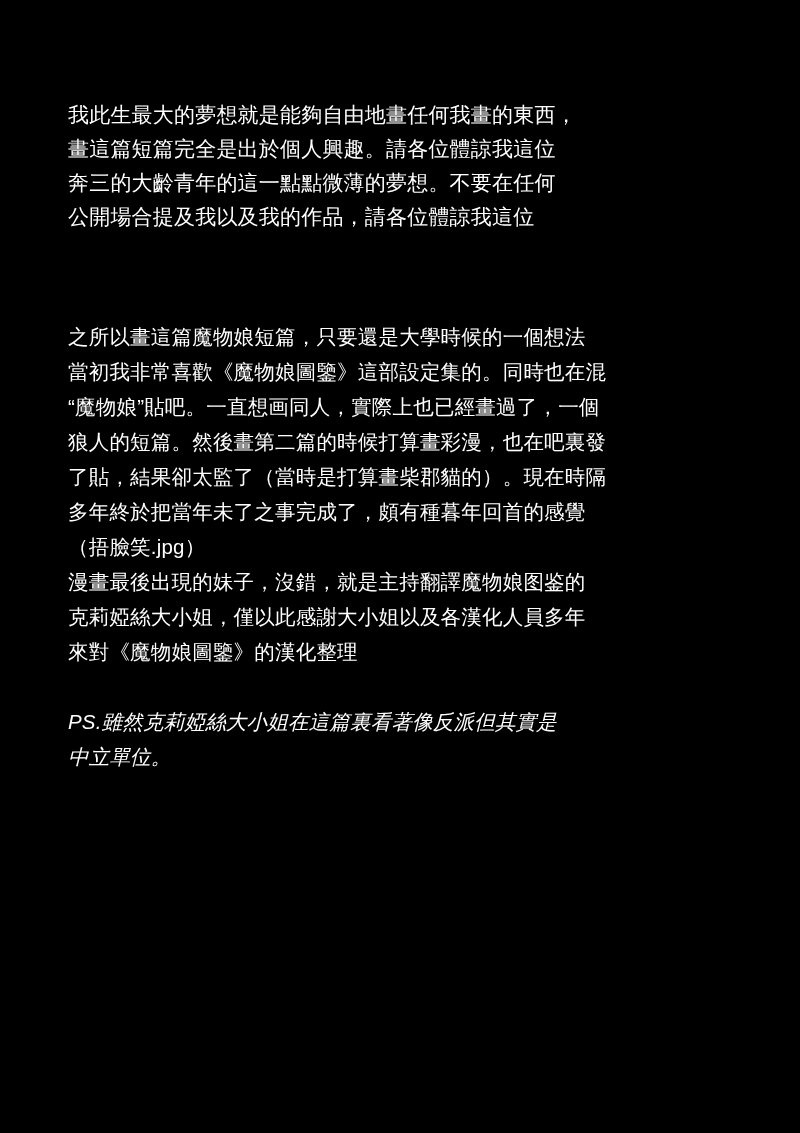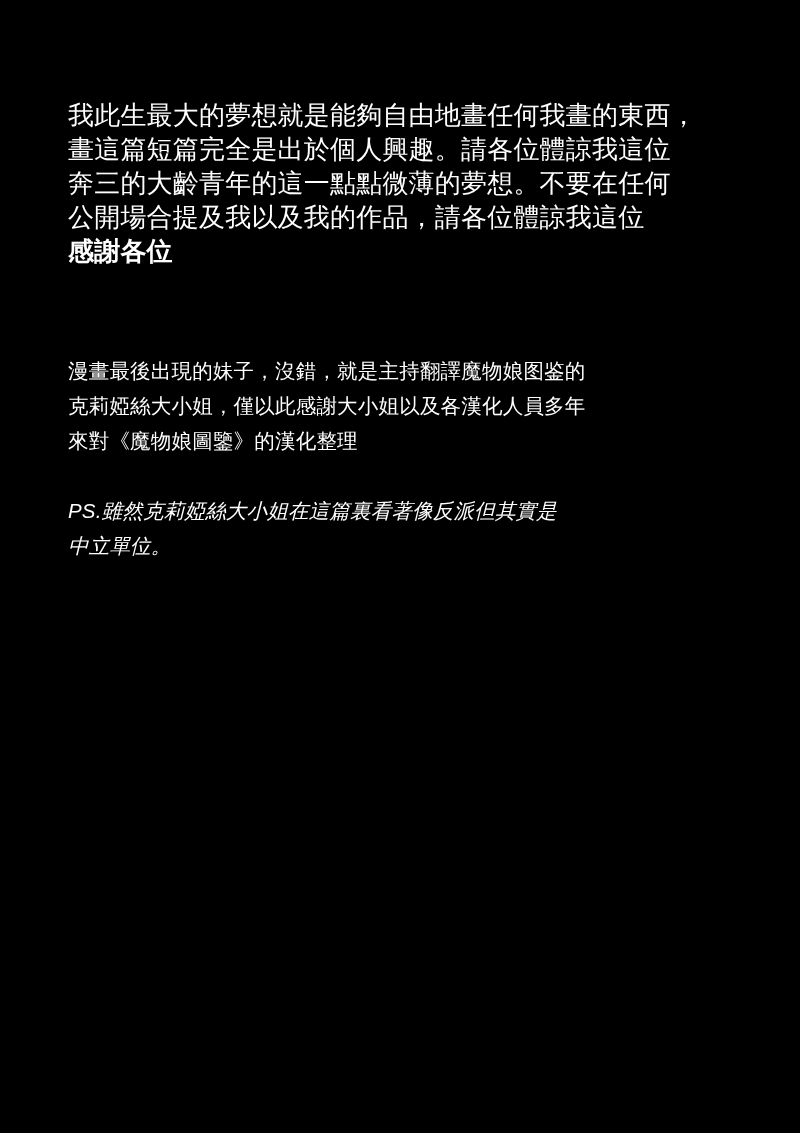--- a/index.html
+++ b/index.html
@@ -35,21 +35,21 @@
     letter-spacing: 0.2px;
   }
   
   .warning {
     font-size: 21.5px;
     line-height: 32px;
     font-weight: bold;
   }
   
   .dream {
-    font-size: 26px;
+    font-size: 21px;
     line-height: 34px;
     font-weight: normal;
     margin-top: 28px;
   }
   .dream .thanks {
     font-weight: bold;
   }
   
   .body-text {
     font-size: 20.5px;
@@ -74,24 +74,32 @@
 
 <div class="page">
   <div class="content">
 
 
     <div class="block dream">
       <div class="line">我此生最大的夢想就是能夠自由地畫任何我畫的東西，</div>
       <div class="line">畫這篇短篇完全是出於個人興趣。請各位體諒我這位</div>
       <div class="line">奔三的大齡青年的這一點點微薄的夢想。不要在任何</div>
       <div class="line">公開場合提及我以及我的作品，請各位體諒我這位</div>
-      <div class="line thanks">感謝各位</div>
     </div>
 
     <div class="block body-text">
+      <div class="para1">
+        <div class="line">之所以畫這篇魔物娘短篇，只要還是大學時候的一個想法</div>
+        <div class="line">當初我非常喜歡《魔物娘圖鑒》這部設定集的。同時也在混</div>
+        <div class="line">“魔物娘”貼吧。一直想画同人，實際上也已經畫過了，一個</div>
+        <div class="line">狼人的短篇。然後畫第二篇的時候打算畫彩漫，也在吧裏發</div>
+        <div class="line">了貼，結果卻太監了（當時是打算畫柴郡貓的）。現在時隔</div>
+        <div class="line">多年終於把當年未了之事完成了，頗有種暮年回首的感覺</div>
+        <div class="line">（捂臉笑.jpg）</div>
+      </div>
       <div class="para2">
         <div class="line">漫畫最後出現的妹子，沒錯，就是主持翻譯魔物娘图鉴的</div>
         <div class="line">克莉婭絲大小姐，僅以此感謝大小姐以及各漢化人員多年</div>
         <div class="line">來對《魔物娘圖鑒》的漢化整理</div>
       </div>
     </div>
 
     <div class="block ps">
       <div class="line">PS.雖然克莉婭絲大小姐在這篇裏看著像反派但其實是</div>
       <div class="line">中立單位。</div>

